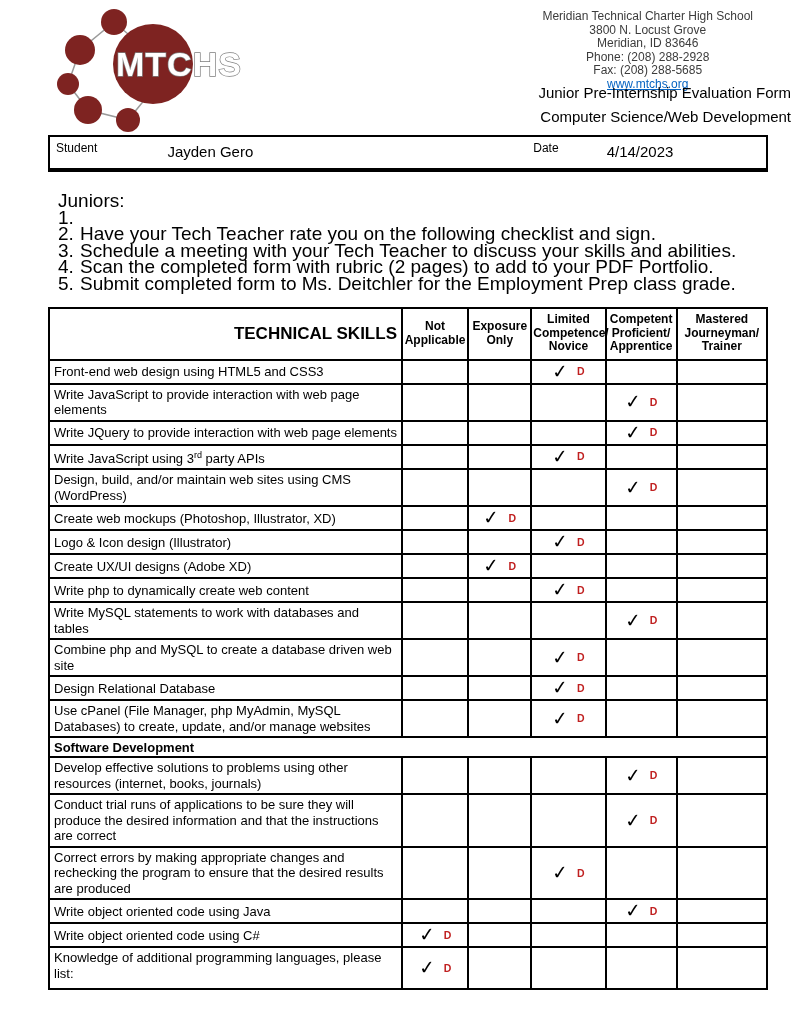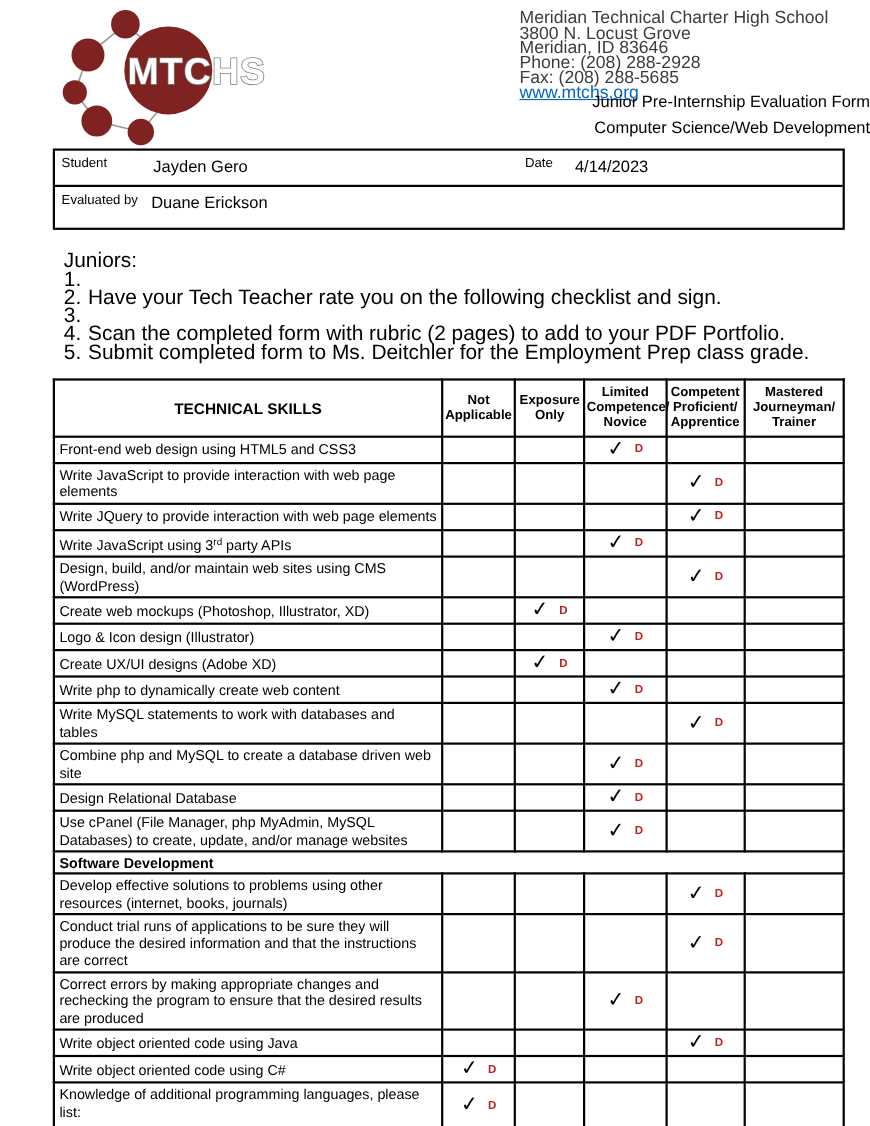--- a/index.html
+++ b/index.html
@@ -10,50 +10,50 @@
   }
   
   .header { position:relative; height:132px; }
   .logo { position:absolute; left:56px; top:6px; overflow:visible; }
   .logo .mc { fill:var(--maroon); }
   .logo-text {
     font-family:"Liberation Sans", sans-serif; font-size:34px; font-weight:bold;
     fill:#fff; stroke:#7e7e7e; stroke-width:1.4px; paint-order:stroke; letter-spacing:1px;
   }
   .school-info {
-    position:absolute; right:38px; top:10px; text-align:left;
-    font-size:16px; line-height:13.5px; color:#3c3c3c;
+    position:absolute; right:38px; top:10px; text-align:center;
+    font-size:12px; line-height:13.5px; color:#3c3c3c;
   }
   .school-info a { color:var(--link); text-decoration:underline; cursor:pointer; }
   .form-title, .form-subtitle {
     position:absolute; left:0; width:100%; text-align:right;
     font-size:15px; font-weight:normal;
   }
   .form-title { top:84px; }
   .form-subtitle { top:108px; }
   
   .info-box { margin:3px 23px 0 48px; border:2px solid #000; }
   .ib-row { display:flex; align-items:flex-start; padding:3px 6px 4px 6px; min-height:24px; }
-  .ib-row.first { border-bottom:2px solid #000; }
+  .ib-row.first { border-bottom:2px solid #000;gap:28px; }
   .ib-row.second { padding-bottom:10px; }
   .ib-label { font-size:12px; padding-top:1px; }
   .ib-value { font-size:15px; padding-top:3px; }
   .v-student { margin-left:42px; }
   .l-date { margin-left:252px; }
   .v-date { margin-left:20px; }
   .v-evaluated { margin-left:12px; }
   
   .instructions { margin:21px 23px 12px 58px; font-size:19px; line-height:16.6px; }
   .instr-item { display:flex; }
   .instr-num { width:22px; flex:0 0 22px; }
   
   table.skills { border-collapse:collapse; table-layout:fixed; width:720px; margin:14px 0 0 48px; }
   table.skills th, table.skills td { border:2px solid #000; }
   th.skills-head {
-    text-align:center; font-size:14px; font-weight:bold; padding:2px 4px;
+    text-align:right; font-size:17px; font-weight:bold; padding:2px 4px;
     height:46px; vertical-align:middle;
   }
   th.rate-head {
     font-size:12px; font-weight:bold; text-align:center; vertical-align:middle;
     white-space:pre-line; line-height:13.5px; padding:2px 1px;
   }
   td.section-cell { font-size:13px; font-weight:bold; padding:1px 4px; height:16px; }
   td.skill-cell { font-size:13px; padding:2px 4px; line-height:15.5px; }
   td.skill-cell sup { font-size:9px; }
   tr.tall-row td { height:36px; }
@@ -102,38 +102,35 @@
     <div class="form-subtitle">Computer Science/Web Development</div>
   </div>
 
   <div class="info-box">
     <div class="ib-row first">
       <span class="ib-label">Student</span>
       <span class="ib-value v-student">Jayden Gero</span>
       <span class="ib-label l-date">Date</span>
       <span class="ib-value v-date">4/14/2023</span>
     </div>
-    <div class="ib-row second">
-      <span class="ib-label">Evaluated by</span>
-      <span class="ib-value v-evaluated">Duane Erickson</span>
-    </div>
   </div>
 
   <div class="instructions">
     <div>Juniors:</div>
     <div id="instruction-list">
         <div class="instr-item">
           <span class="instr-num">1.</span>
         </div>
         <div class="instr-item">
           <span class="instr-num">2.</span>
           <span>Have your Tech Teacher rate you on the following checklist and sign.</span>
         </div>
         <div class="instr-item">
           <span class="instr-num">3.</span>
+          <span>Schedule a meeting with your Tech Teacher to discuss your skills and abilities.</span>
         </div>
         <div class="instr-item">
           <span class="instr-num">4.</span>
           <span>Scan the completed form with rubric (2 pages) to add to your PDF Portfolio.</span>
         </div>
         <div class="instr-item">
           <span class="instr-num">5.</span>
           <span>Submit completed form to Ms. Deitchler for the Employment Prep class grade.</span>
         </div>
       </div>

